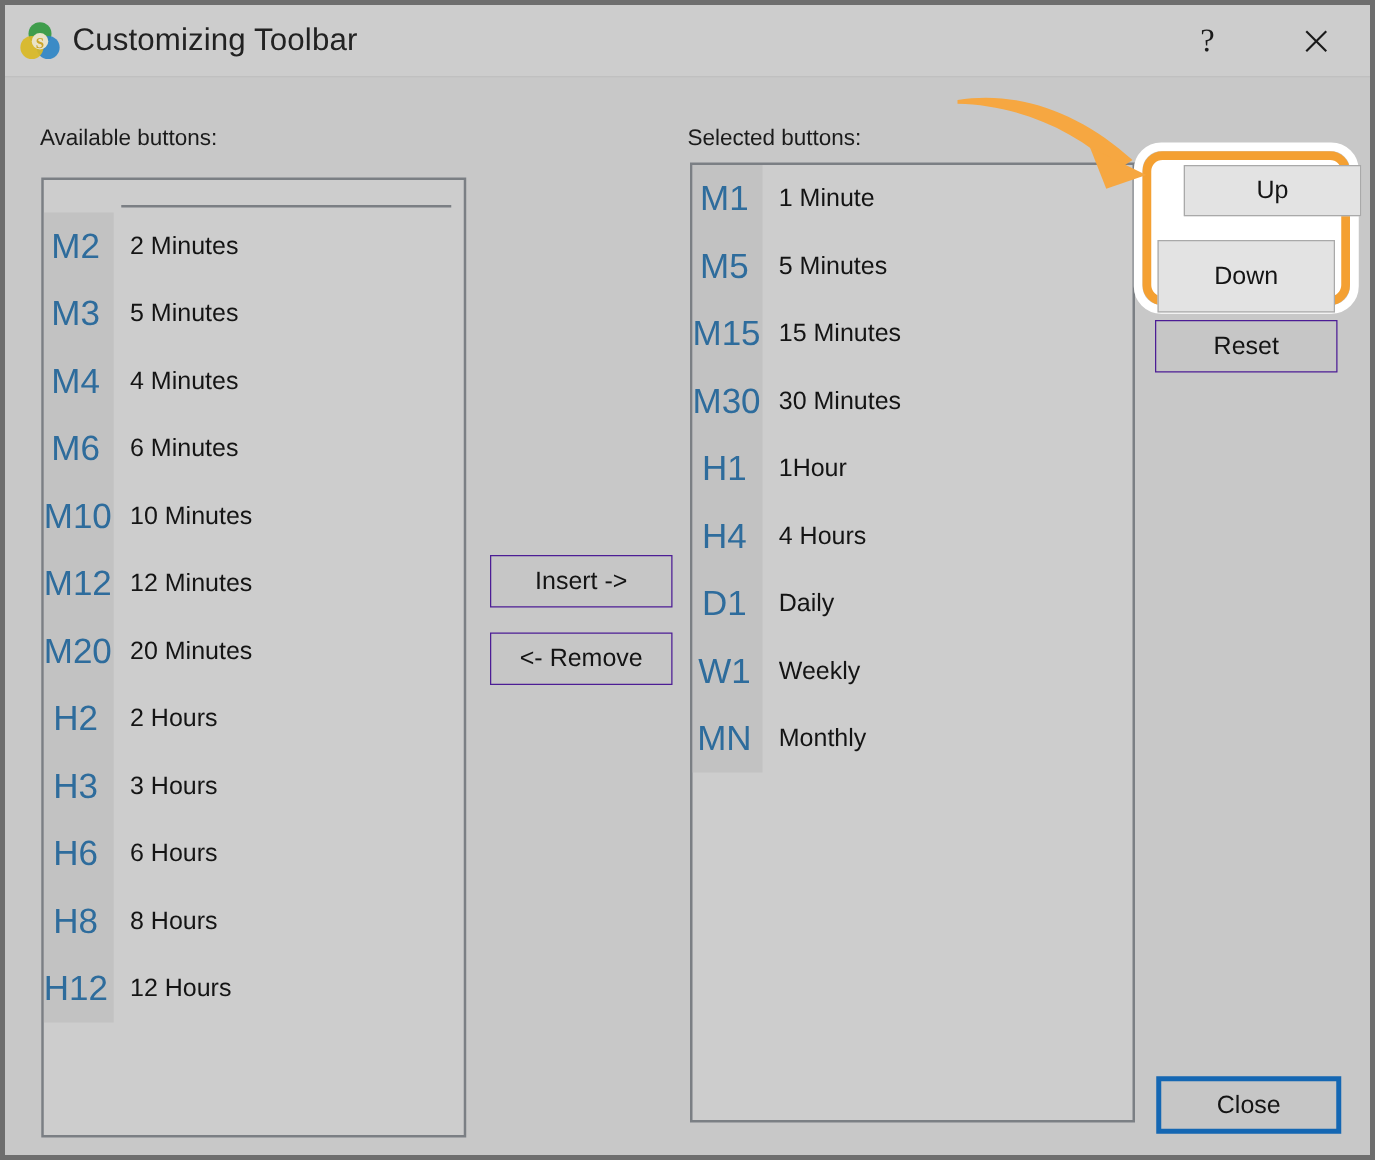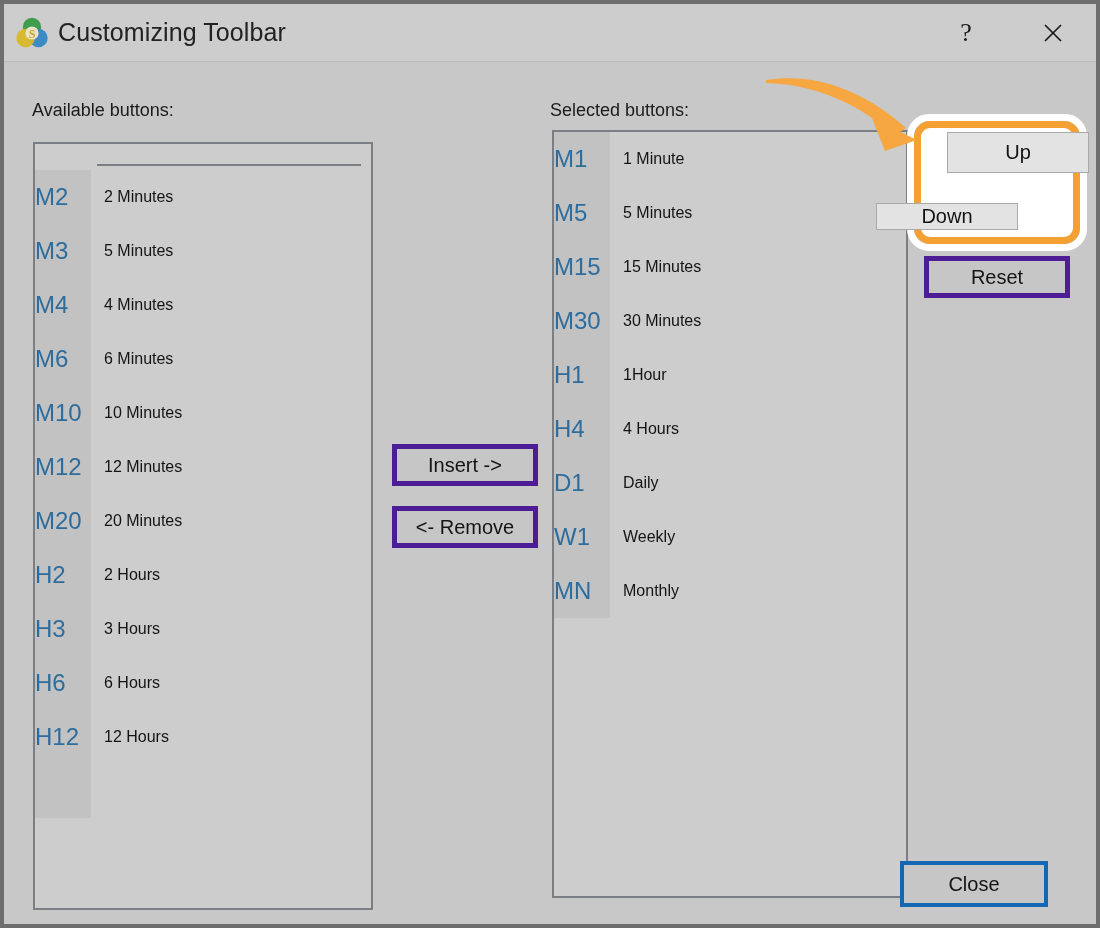--- a/index.html
+++ b/index.html
@@ -110,43 +110,43 @@
   .list-row {
     position: relative;
     display: flex;
     align-items: center;
     height: 54px;
     cursor: default;
   }
   .row-code {
     width: 56px;
     flex: 0 0 56px;
-    text-align: left;
+    text-align: center;
     padding-right: 5px;
     box-sizing: border-box;
-    font-size: 24px;
+    font-size: 28px;
     color: #2e6c9c;
     white-space: nowrap;
   }
   .row-text {
     padding-left: 13px;
-    font-size: 16px;
+    font-size: 20px;
     color: #141414;
     white-space: nowrap;
   }
 
   #available-rows { position: absolute; left: 0; top: 26px; width: 100%; }
   #selected-rows  { position: absolute; left: 0; top: 0;  width: 100%; }
 
   
   .gray-btn {
     position: absolute;
     box-sizing: border-box;
     background: #c6c6c6;
-    border: 5px solid #4c1d95;
+    border: 1px solid #4c1d95;
     font-family: "Liberation Sans", sans-serif;
     font-size: 20px;
     color: #141414;
     display: flex;
     align-items: center;
     justify-content: center;
     cursor: default;
     padding: 16px;
   }
   #insert-button { left: 388px; top: 382px; width: 146px; height: 42px; }
@@ -162,21 +162,21 @@
     font-size: 20px;
     color: #141414;
     display: flex;
     align-items: center;
     justify-content: center;
     cursor: default;
     padding: 0;
     font-family: "Liberation Sans", sans-serif;
   }
   #up-button   { left: 943px; top: 70px;  width: 142px; height: 41px; }
-  #down-button { left: 872px; top: 130px; width: 142px; height: 27px; margin-top: 11px; }
+  #down-button { left: 922px; top: 130px; width: 142px; height: 58px; }
 
   
   #highlight-outer {
     position: absolute;
     left: 903px; top: 52px;
     width: 180px; height: 137px;
     box-sizing: border-box;
     border: 7px solid #ffffff;
     border-radius: 22px;
     pointer-events: none;
@@ -196,21 +196,21 @@
   #arrow-annotation {
     position: absolute;
     left: 750px; top: -30px;
     width: 220px; height: 140px;
     pointer-events: none;
   }
 
   
   #close-action-button {
     position: absolute;
-    left: 896px; top: 799px;
+    left: 921px; top: 799px;
     width: 148px; height: 46px;
     box-sizing: border-box;
     background: #c6c6c6;
     border: 4px solid #1467b3;
     font-family: "Liberation Sans", sans-serif;
     font-size: 20px;
     color: #141414;
     display: flex;
     align-items: center;
     justify-content: center;
@@ -290,20 +290,24 @@
             </div>
             <div class="list-row">
               <span class="row-code">H3</span>
               <span class="row-text">3 Hours</span>
             </div>
             <div class="list-row">
               <span class="row-code">H6</span>
               <span class="row-text">6 Hours</span>
             </div>
             <div class="list-row">
+              <span class="row-code">H8</span>
+              <span class="row-text">8 Hours</span>
+            </div>
+            <div class="list-row">
               <span class="row-code">H12</span>
               <span class="row-text">12 Hours</span>
             </div>
           </div>
       </div>
     </div>
 
     <div class="listbox" id="selected-list">
       <div class="list-inner">
         <div class="code-bg" id="selected-code-bg" style="top: 0px; height: 486px;"></div>

